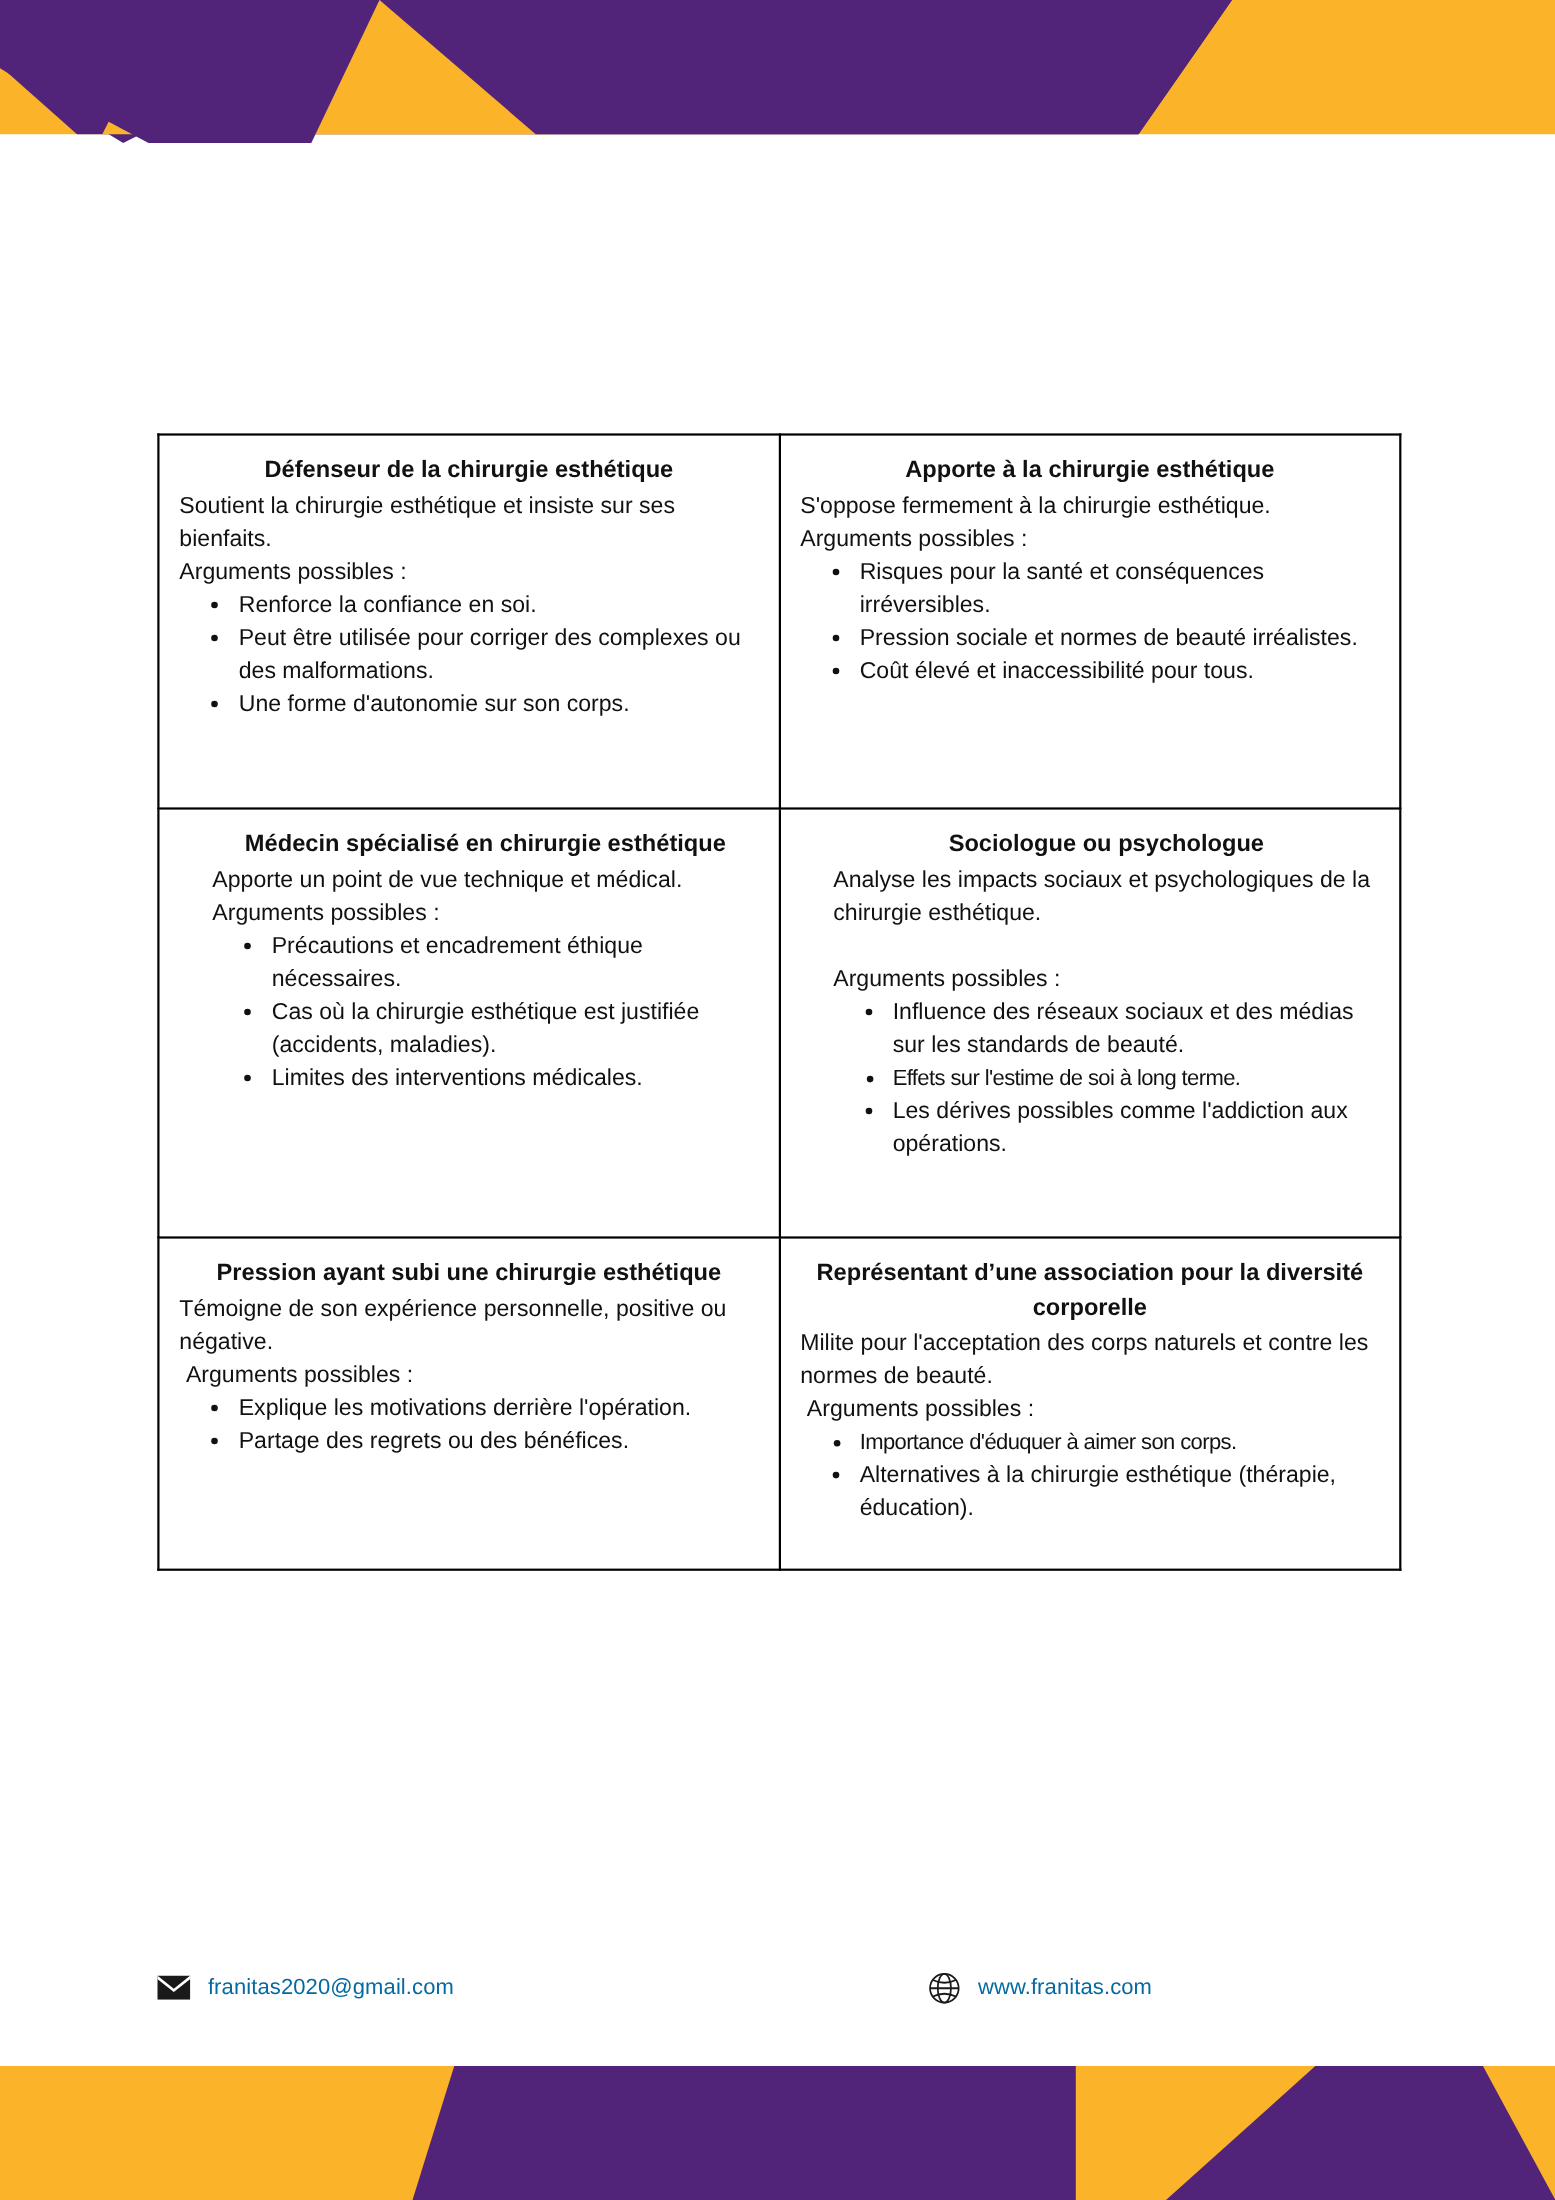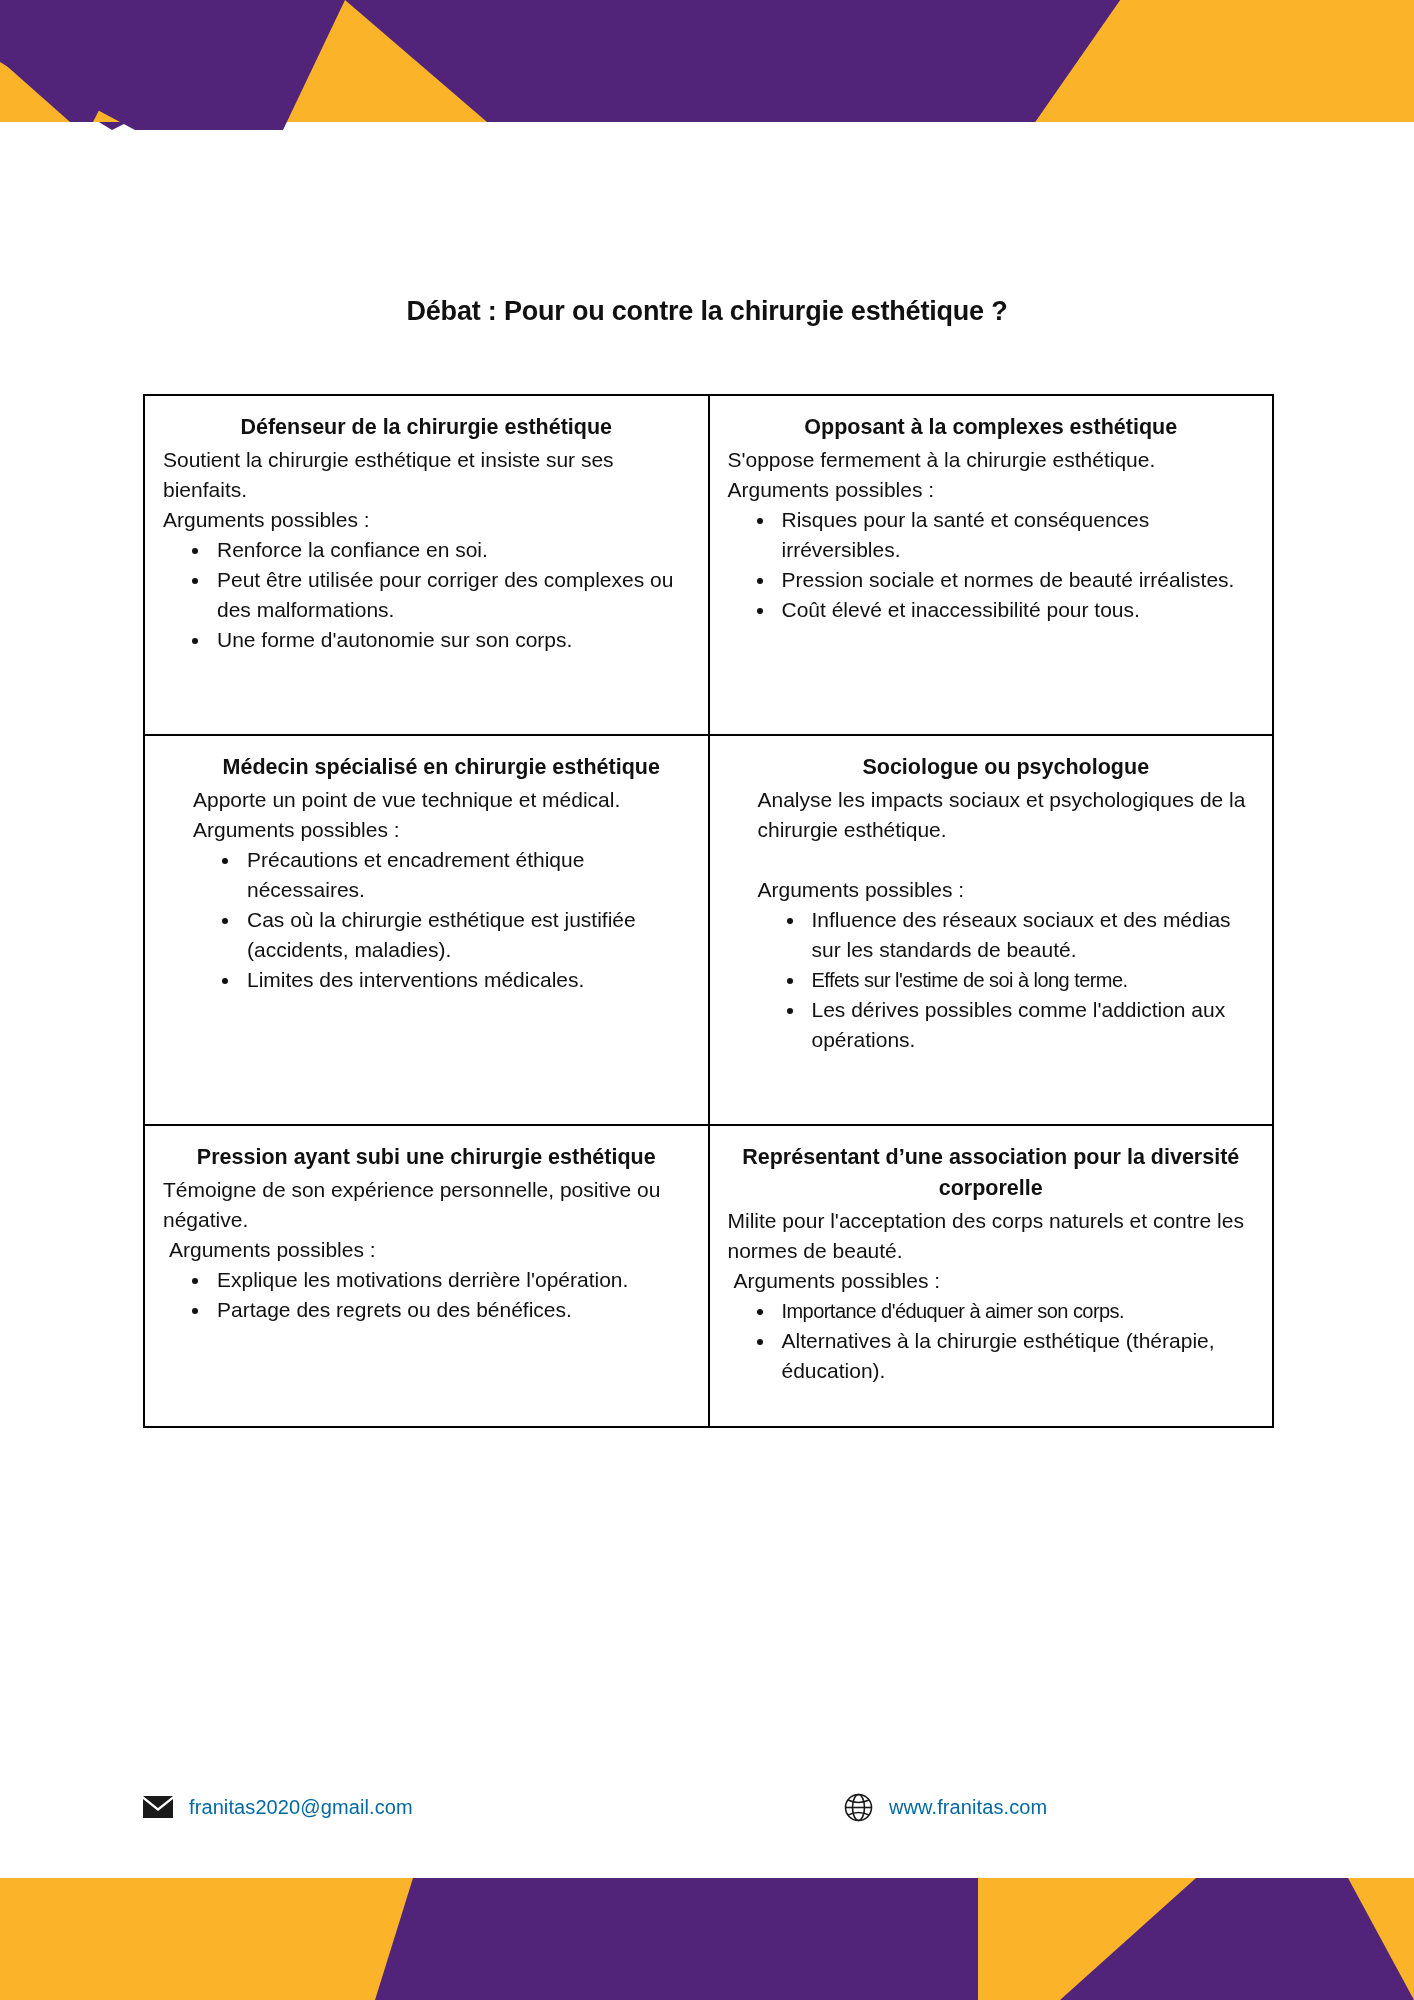--- a/index.html
+++ b/index.html
@@ -137,40 +137,39 @@
     <svg width="1414" height="130" viewBox="0 0 1414 130" xmlns="http://www.w3.org/2000/svg">
       <rect x="0" y="0" width="1414" height="122" fill="#FBB429"></rect>
       <polygon points="0,0 1120,0 1035,122 305,122 70,122 0,60" fill="#51247A"></polygon>
       <polygon points="0,0 370,0 112,130 0,62" fill="#51247A"></polygon>
       <polygon points="155,0 500,0 500,122 93,122" fill="#FBB429"></polygon>
       <polygon points="0,0 345,0 283,130 135,130 0,58" fill="#51247A"></polygon>
       <polygon points="345,0 1120,0 1035,122 487,122" fill="#51247A"></polygon>
     </svg>
   </div>
 
-  <div class="title">Débat : Pour ou contre la chirurgie esthétique ?</div>
 
   <table class="role-table">
     <tbody>
       <tr class="row1">
         <td>
           <div class="cell-inner">
             <div class="role-title">Défenseur de la chirurgie esthétique</div>
             <p class="role-desc">Soutient la chirurgie esthétique et insiste sur ses bienfaits.</p>
             <p class="args-label">Arguments possibles :</p>
             <ul class="args">
               <li>Renforce la confiance en soi.</li>
               <li>Peut être utilisée pour corriger des complexes ou des malformations.</li>
               <li>Une forme d'autonomie sur son corps.</li>
             </ul>
           </div>
         </td>
         <td>
           <div class="cell-inner">
-            <div class="role-title">Opposant à la complexes esthétique</div>
+            <div class="role-title">Apporte à la chirurgie esthétique</div>
             <p class="role-desc">S'oppose fermement à la chirurgie esthétique.</p>
             <p class="args-label">Arguments possibles :</p>
             <ul class="args">
               <li>Risques pour la santé et conséquences irréversibles.</li>
               <li>Pression sociale et normes de beauté irréalistes.</li>
               <li>Coût élevé et inaccessibilité pour tous.</li>
             </ul>
           </div>
         </td>
       </tr>

